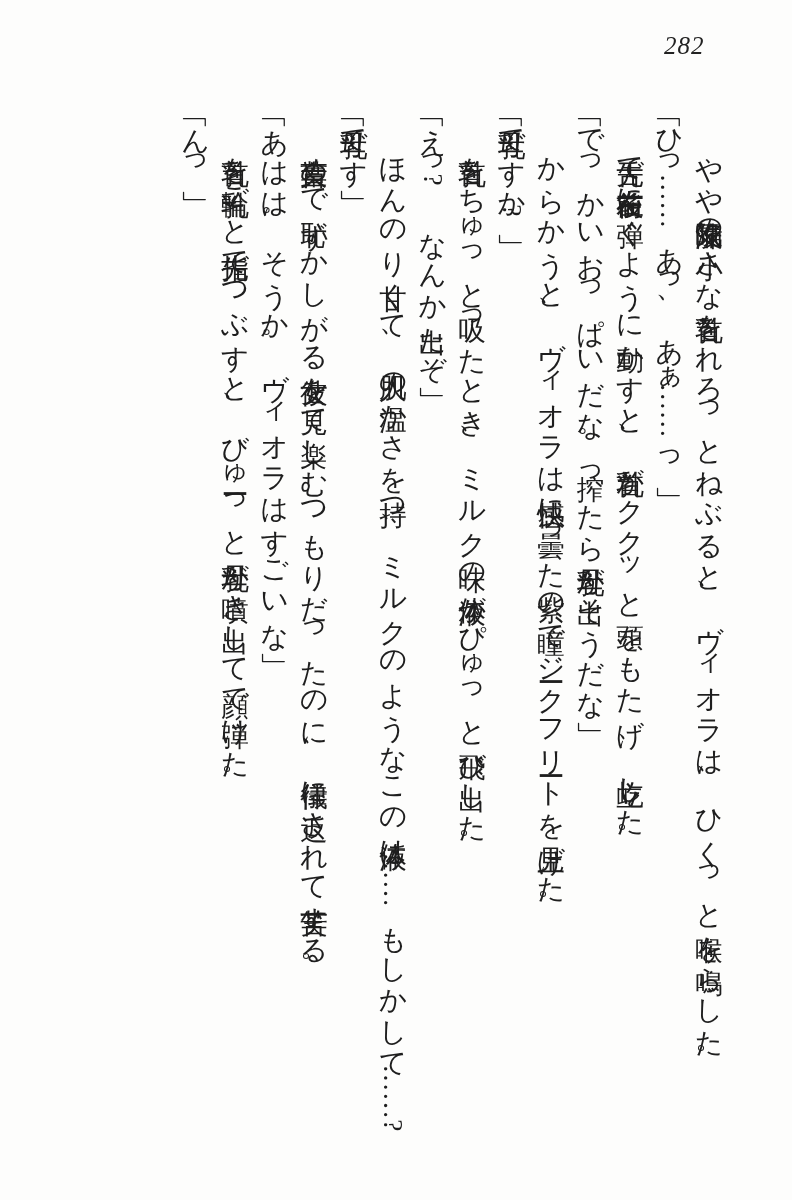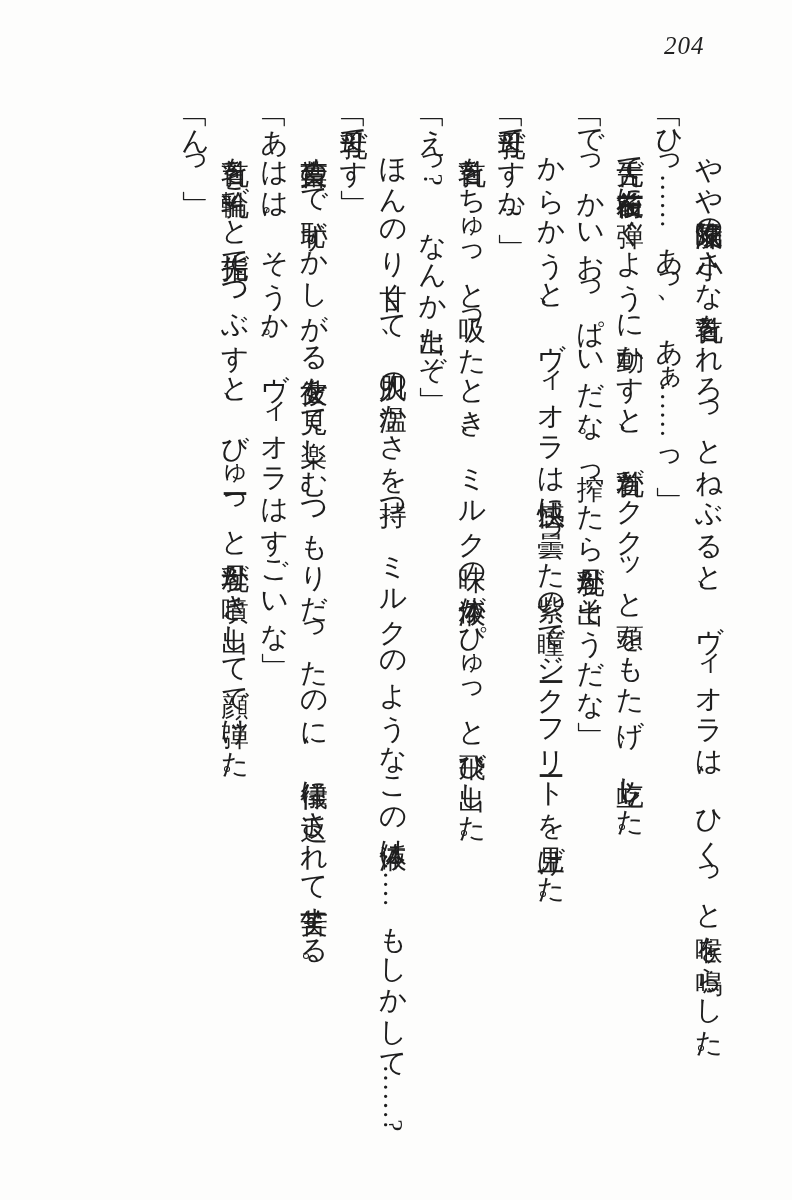--- a/index.html
+++ b/index.html
@@ -52,21 +52,21 @@
   }
   .para.indent {
     text-indent: 1em;
   }
 </style>
 </head>
 <body>
 
 <div class="page">
 
-  <div class="page-number">204</div>
+  <div class="page-number">282</div>
 
   <div class="text-block">
     <p class="para indent">やや陥没気味の小さな乳首をれろっとねぶると、ヴィオラは、ひくっと喉を鳴らした。</p>
     <p class="para">「ひっ……あっ、あぁ……っ」</p>
     <p class="para indent">舌先で前後左右に弾くように動かすと、乳首がククッと頭をもたげ、屹立した。</p>
     <p class="para">「でっかいおっぱいだな。搾ったら母乳が出そうだな」</p>
     <p class="para indent">からかうと、ヴィオラは快感に曇った紫の瞳でジークフリートを見上げた。</p>
     <p class="para">「母乳ですか?」</p>
     <p class="para indent">乳首をちゅっと吸ったとき、ミルク味の液体がぴゅっと飛び出した。</p>
     <p class="para">「えっ?　なんか出たぞ」</p>

